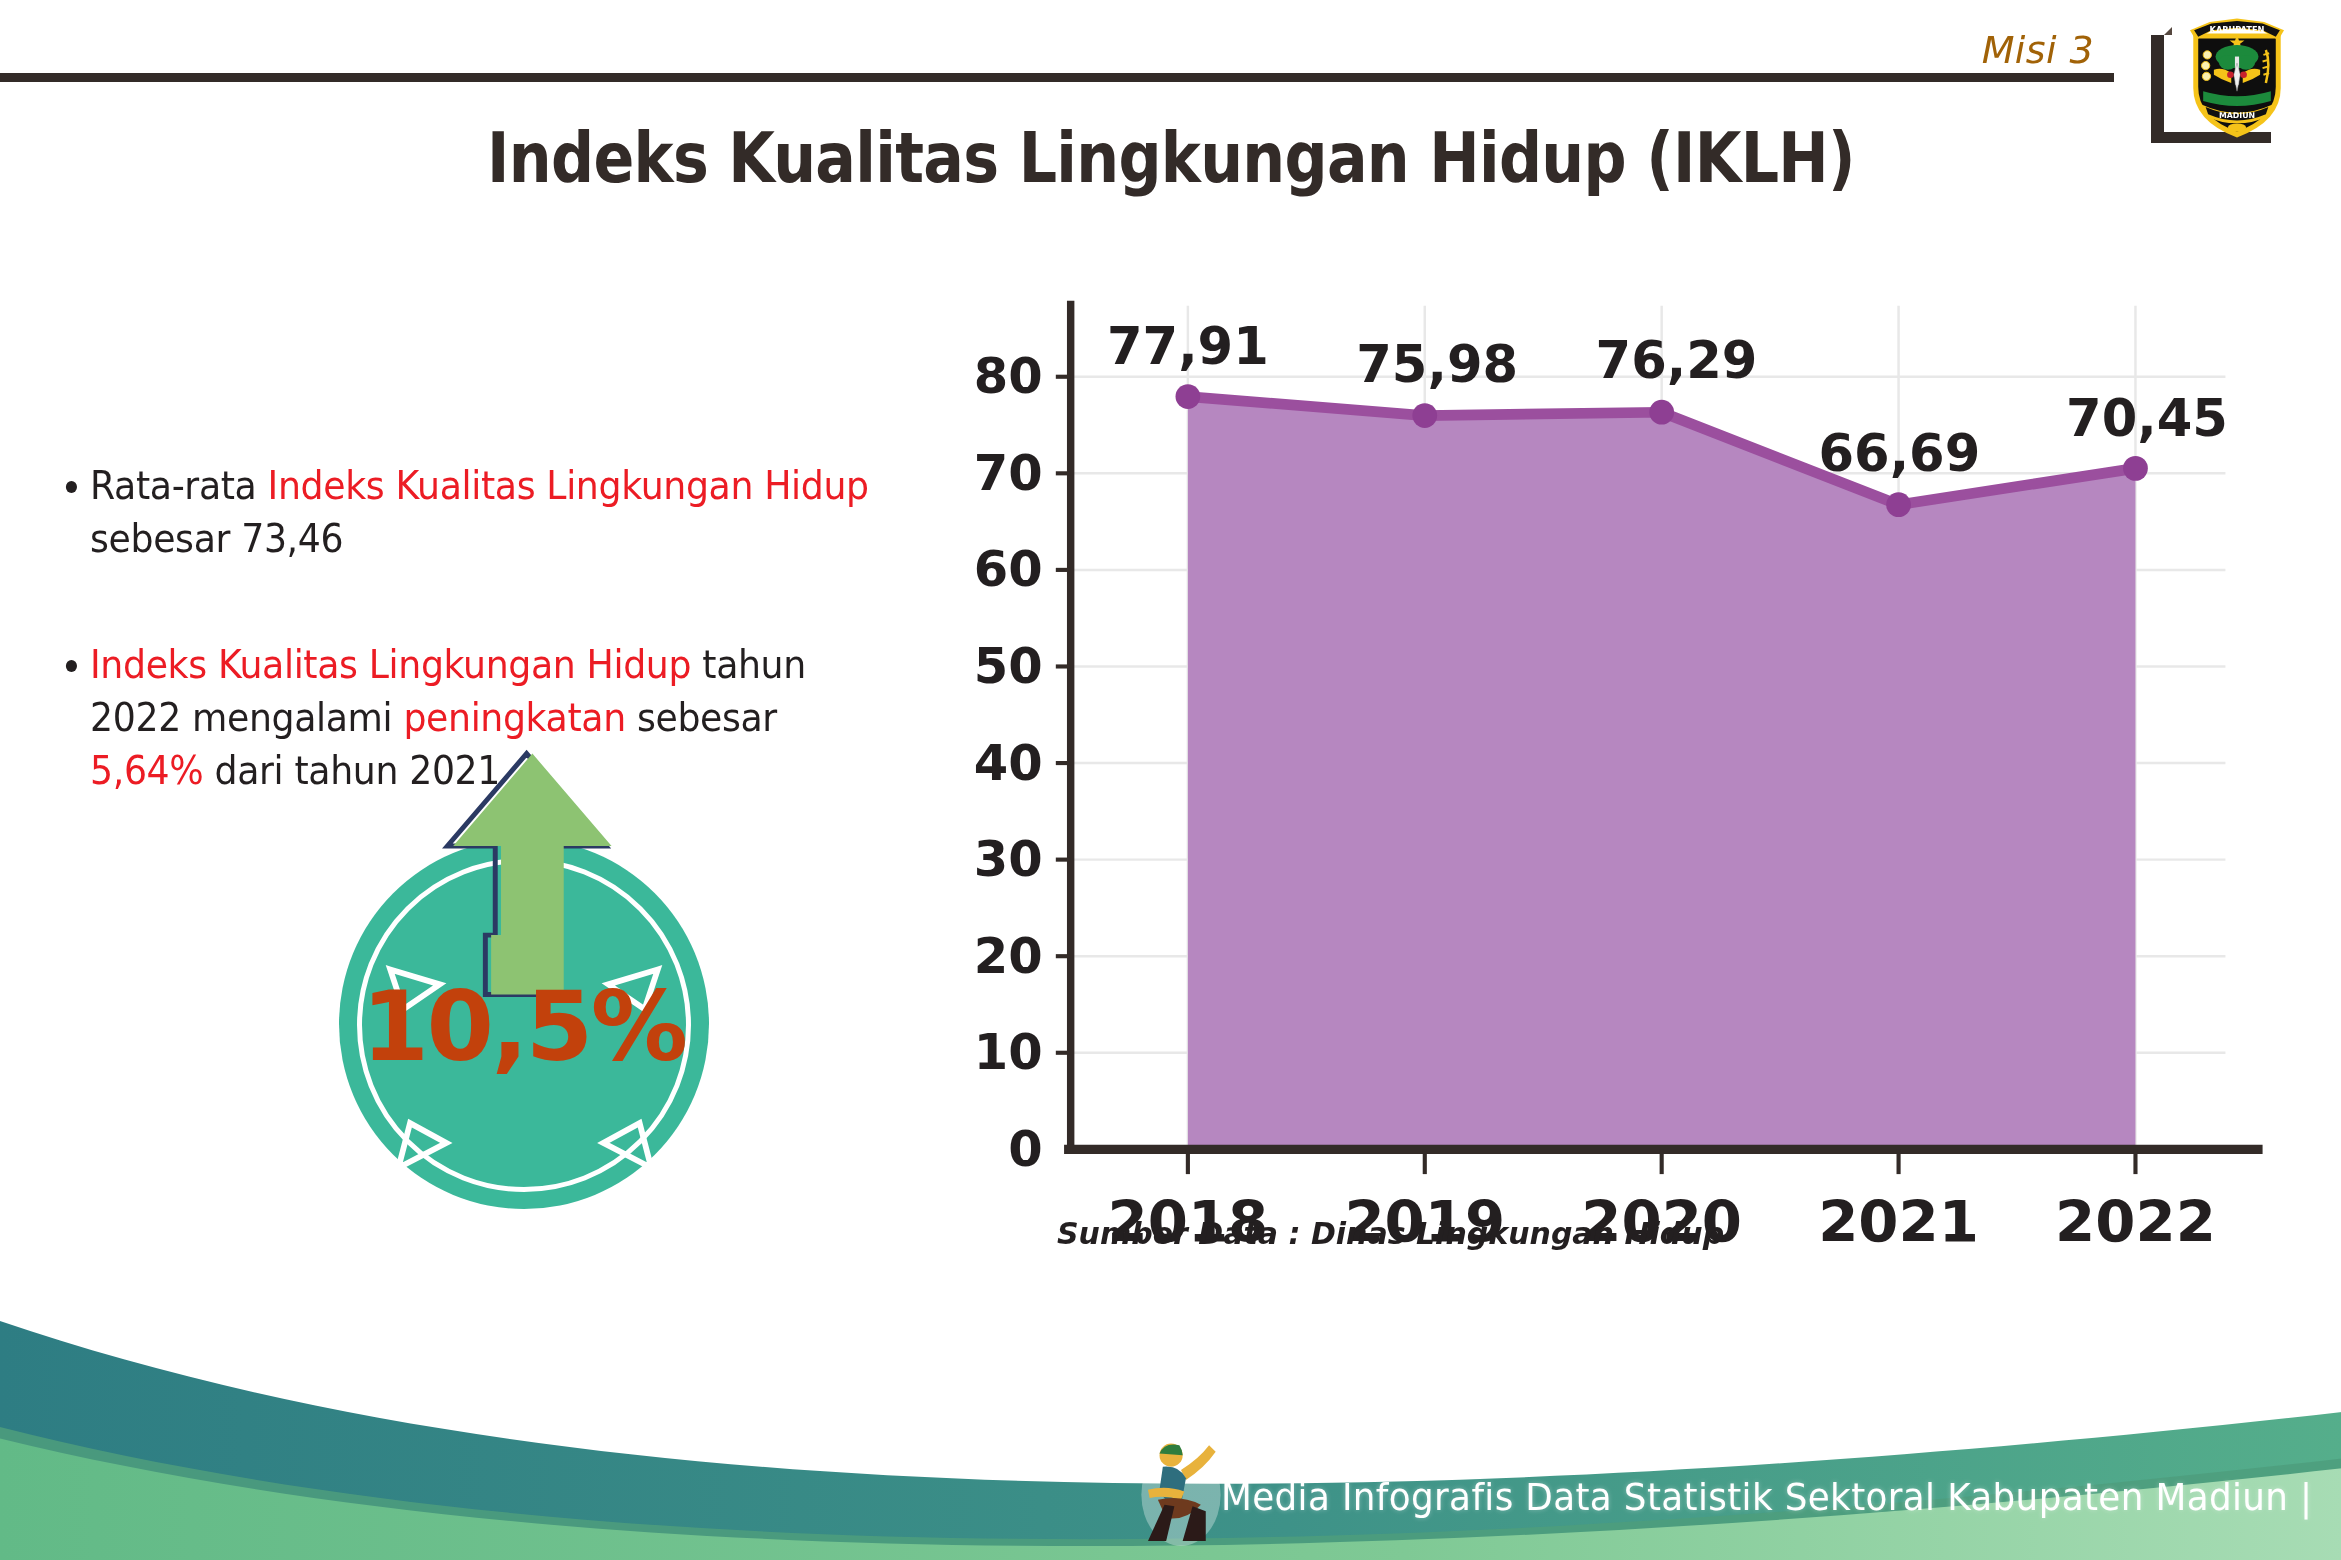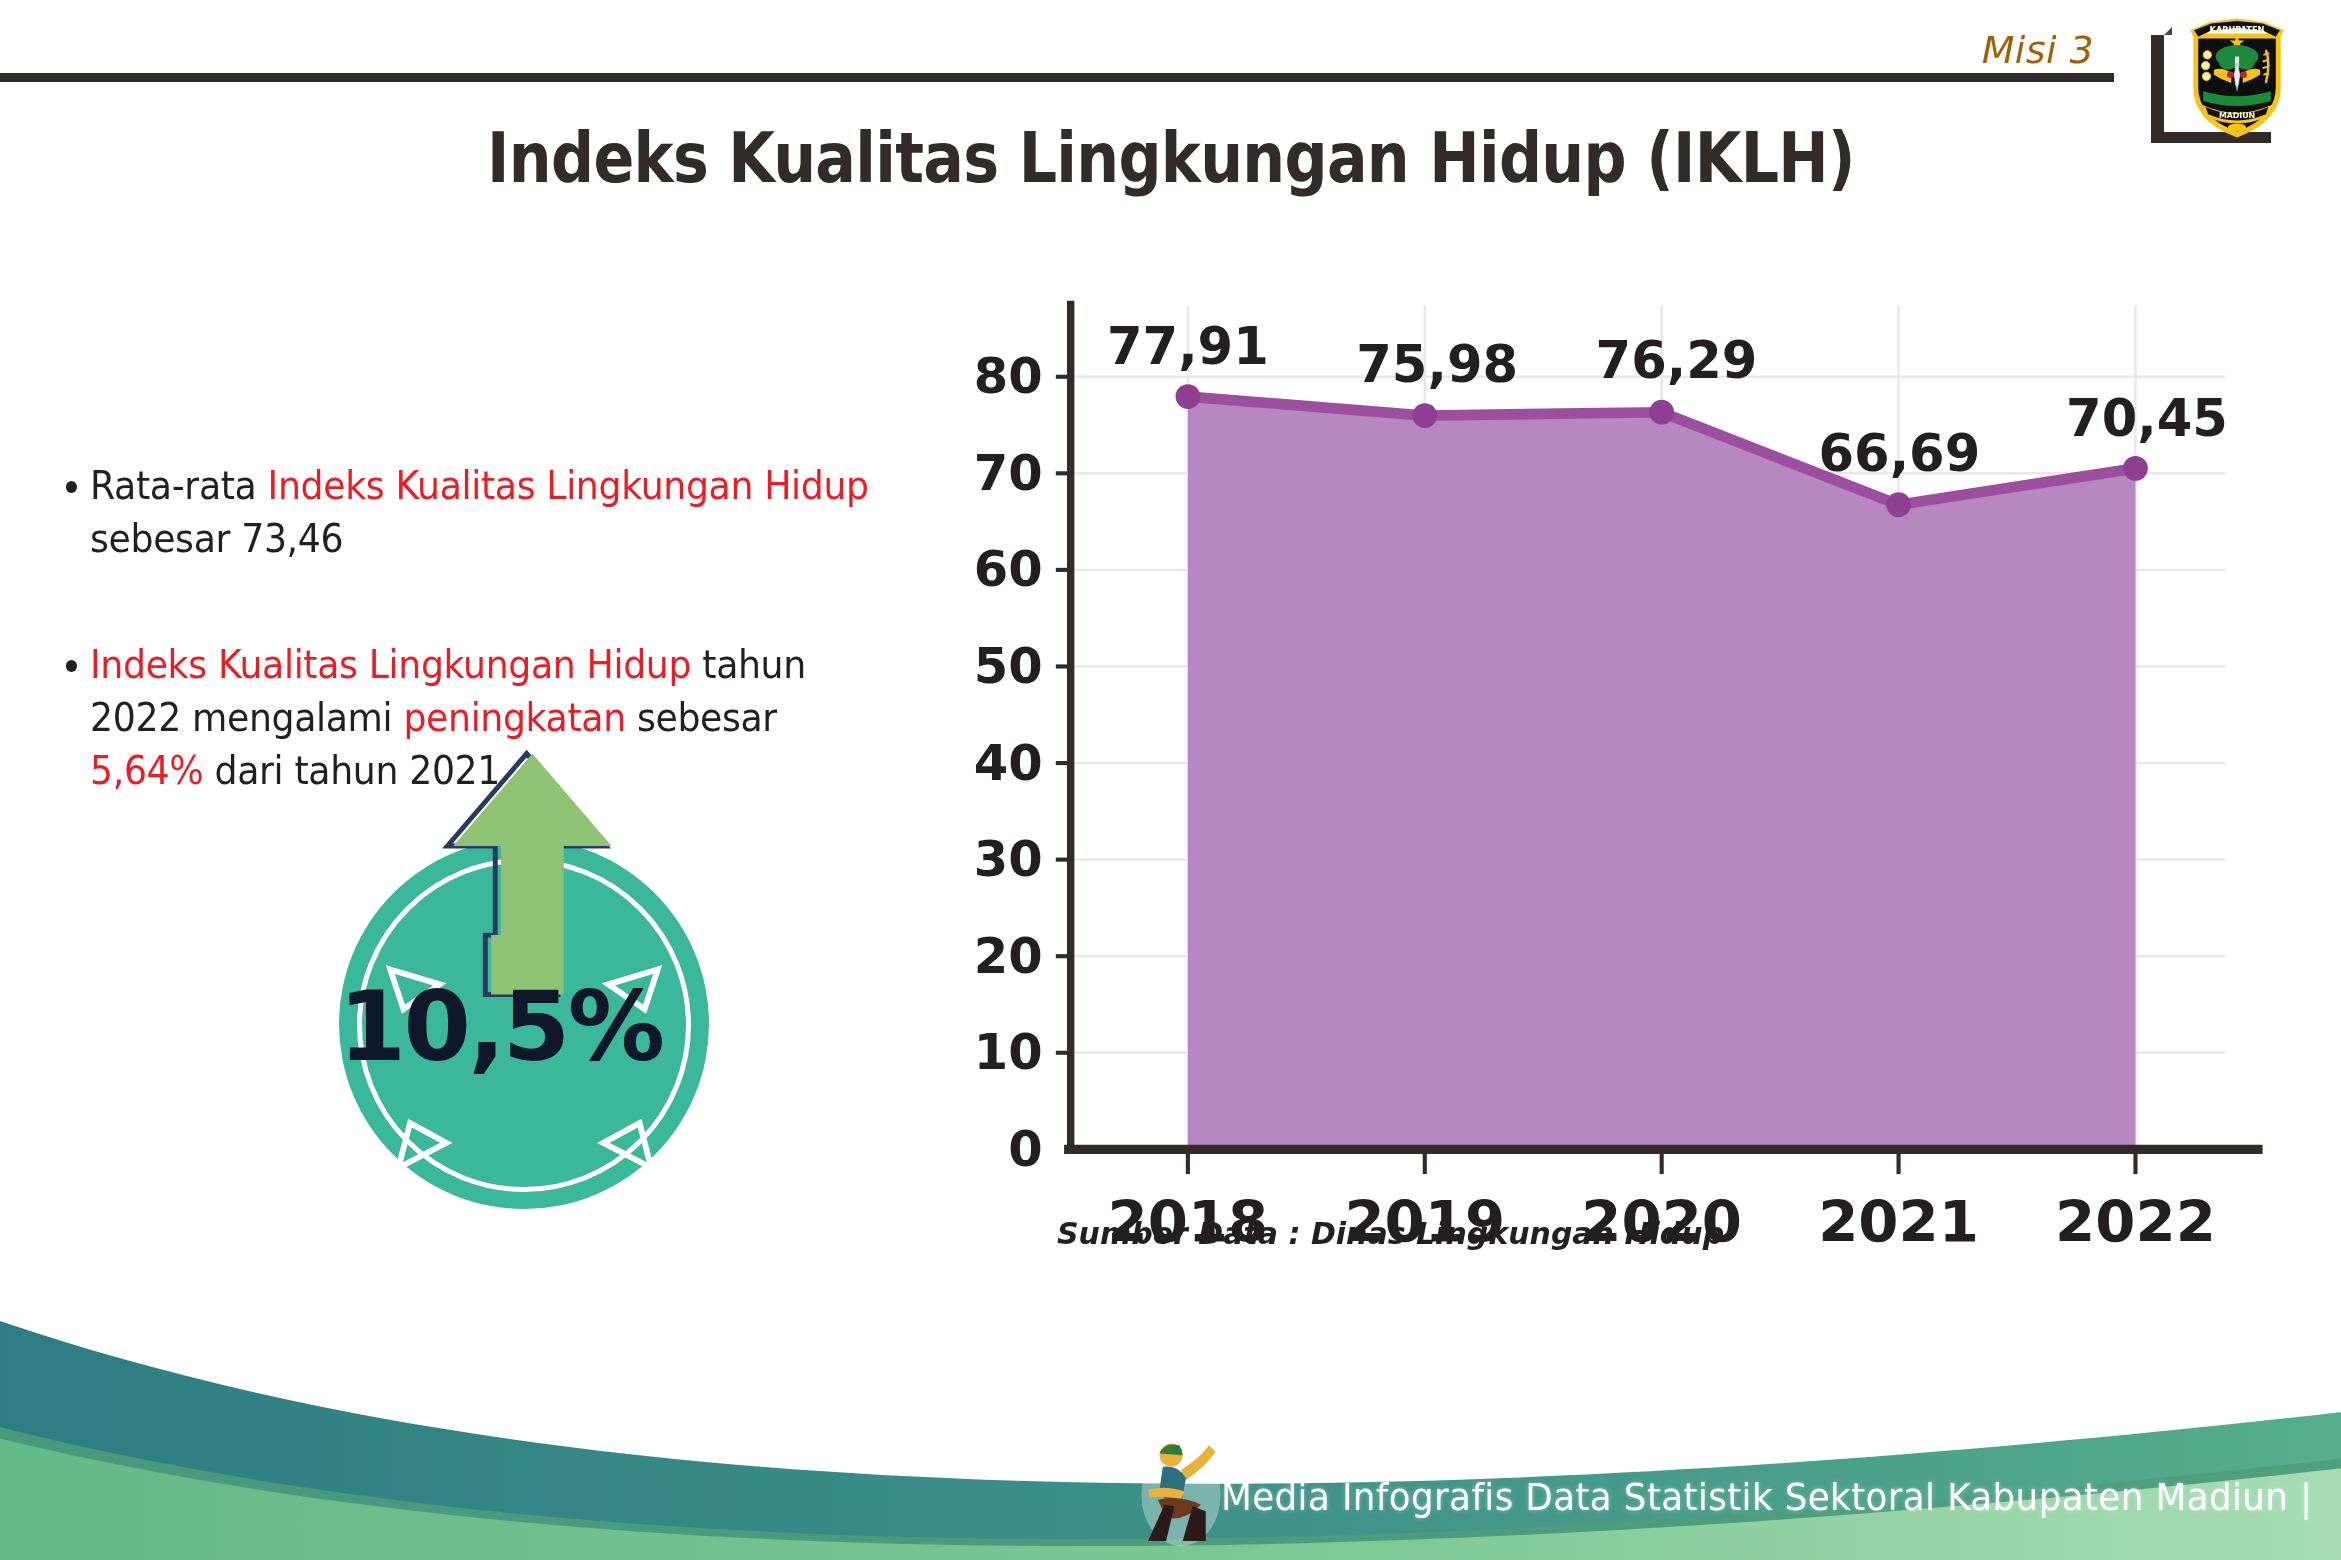--- a/index.html
+++ b/index.html
@@ -120,25 +120,25 @@
     position: absolute;
     left: 35px; top: 111px;
     width: 334px; height: 334px;
     border-radius: 50%;
     border: 5.8px solid #ffffff;
   }
   .badge-pct {
     position: absolute;
     left: 16.5px; top: 223px;
     width: 370px;
-    text-align: left;
+    text-align: center;
     font-family: "DejaVu Sans", sans-serif;
     font-weight: bold;
     font-size: 97px;
-    color: #0f172a;
+    color: #c2410c;
     letter-spacing: -2.5px;
   }
   .badge-arrow { position: absolute; left: 0; top: 0; }
   .badge-ticks { position: absolute; left: 16.5px; top: 92px; }
 
   
   .chart-area {
     position: absolute;
     left: 950px; top: 281px;
     width: 1321px; height: 974px;

